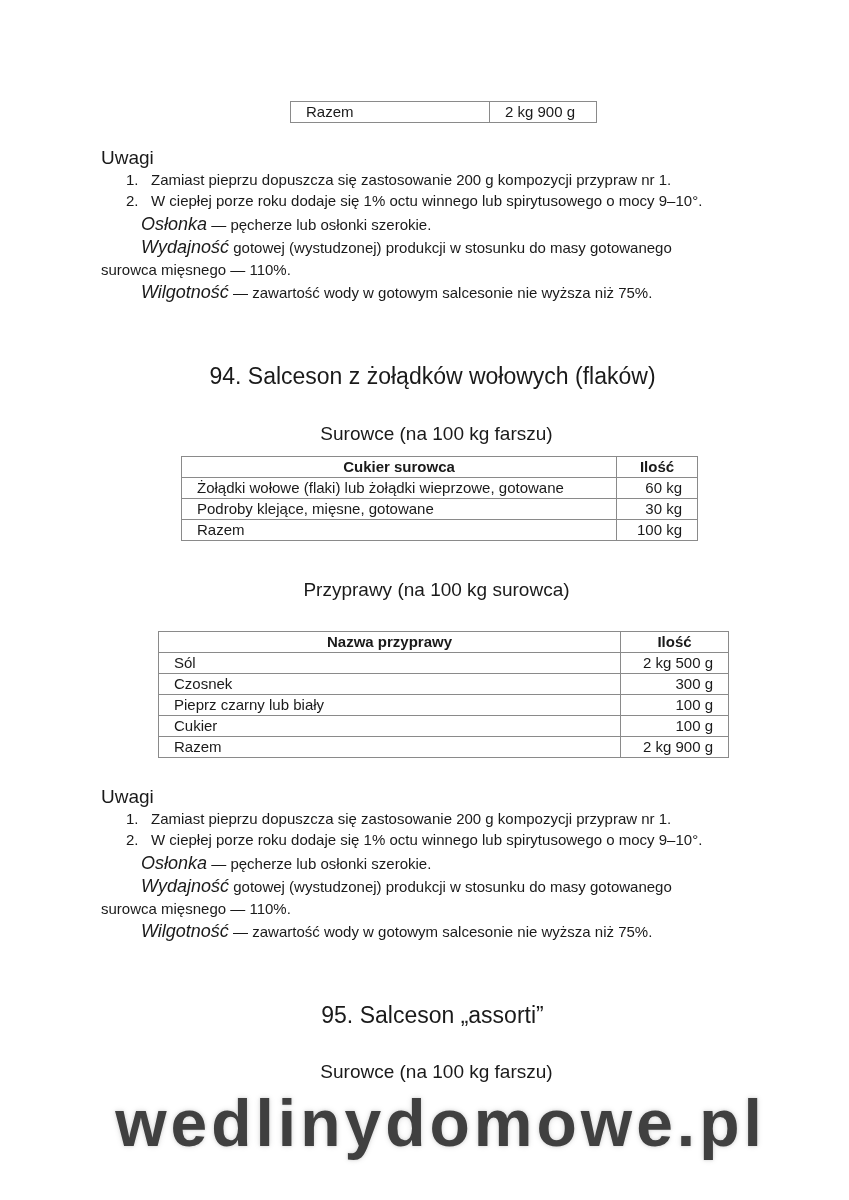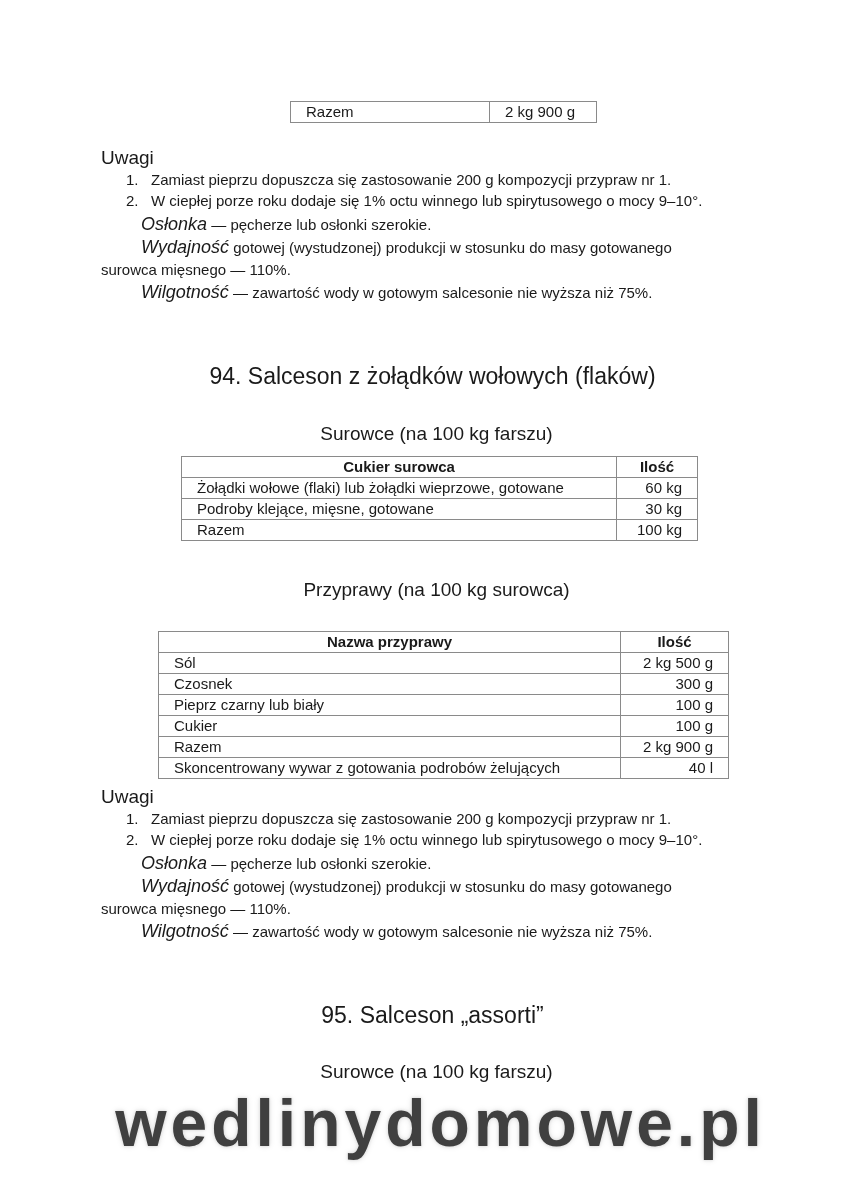--- a/index.html
+++ b/index.html
@@ -102,24 +102,20 @@
     <td class="q">100 g</td>
   </tr>
   <tr>
     <td>Cukier</td>
     <td class="q">100 g</td>
   </tr>
   <tr>
     <td>Razem</td>
     <td class="q">2 kg 900 g</td>
   </tr>
-  <tr>
-    <td>Skoncentrowany wywar z gotowania podrobów żelujących</td>
-    <td class="q">40 l</td>
-  </tr>
 </tbody>
   </table>
 
 <div class="abs" style="left:101px; top:786px; width:650px;">
   <div class="uwagi">Uwagi</div>
   <div class="note-list">
     <div class="item">
       <span class="num">1.</span>
       <span>Zamiast pieprzu dopuszcza się zastosowanie 200 g kompozycji przypraw nr 1.</span>
     </div>

